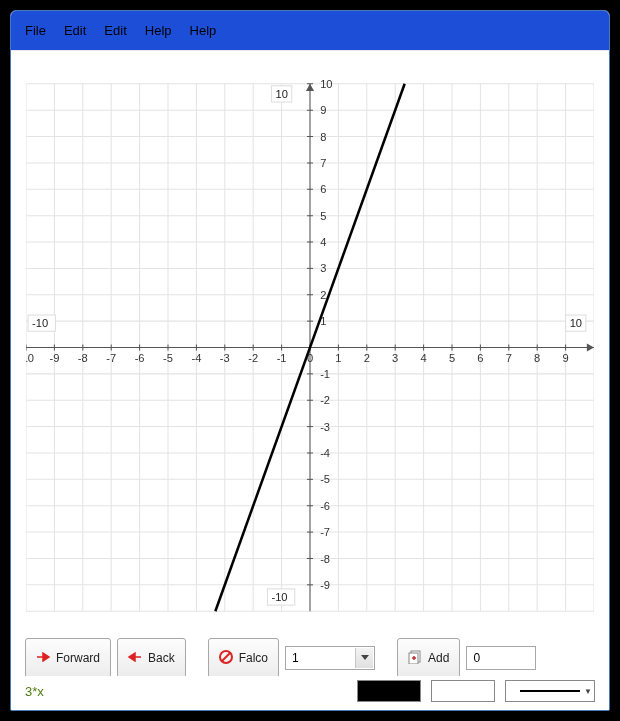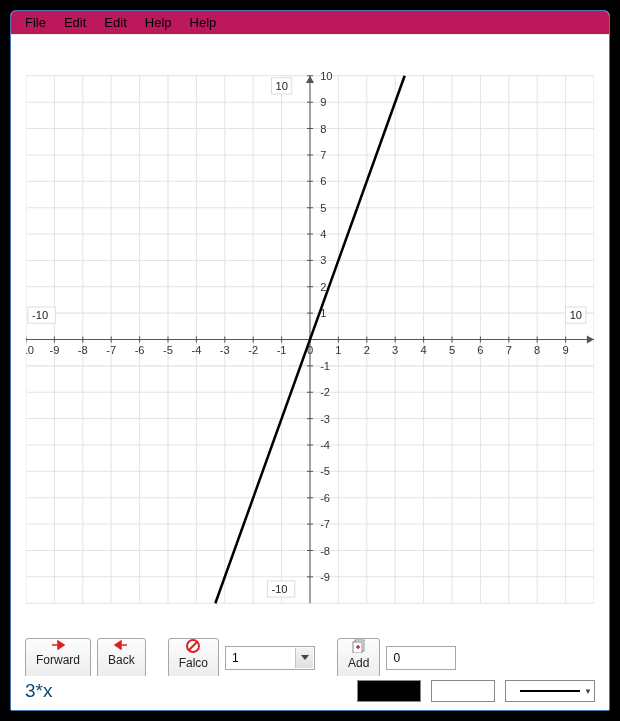--- a/index.html
+++ b/index.html
@@ -44,22 +44,22 @@
     display: flex; align-items: center; justify-content: center;
     box-shadow: inset 0 0 0 1px rgba(255,255,255,0.6);
   }
   .win-btn.close {
     width: 46px;
     background: linear-gradient(to bottom, #f09u, #e36f5c 0%, #d9482e 45%, #c52b0e 46%, #e3624a 100%);
     background: linear-gradient(to bottom, #ea8f7a 0%, #d9482e 45%, #c52b0e 46%, #e06048 100%);
     border-color: #9a3b2a;
   }
   .menubar {
-    height: 24px;
-    background: #be185d;
+    height: 40px;
+    background: #1d4ed8;
     border-bottom: 1px solid #e8e8e8;
     display: flex;
     align-items: center;
     padding: 0 6px;
     gap: 2px;
     font-size: 13px;
   }
   .menu-item { padding: 2px 8px; cursor: default; }
   .plot-area {
     flex: 1;
@@ -77,23 +77,23 @@
     background: #fff;
   }
   .btn {
     height: 40px;
     padding: 0 10px;
     border: 1px solid #a7a7a7;
     border-radius: 3px;
     background: linear-gradient(to bottom, #fdfdfd, #ececec);
     display: flex;
     align-items: center;
+    gap: 6px;
     font-size: 12px;
     color: #222;
-    flex-direction: column;
   }
   .combo {
     height: 24px;
     width: 90px;
     border: 1px solid #a7a7a7;
     background: #fff;
     display: flex;
     align-items: center;
     position: relative;
     padding: 0 6px;
@@ -117,22 +117,22 @@
   .bottombar {
     height: 34px;
     padding: 4px 14px 8px 14px;
     display: flex;
     align-items: center;
     gap: 10px;
     background: #fff;
   }
   .expr {
     flex: 1;
-    font-size: 19px;
-    color: #0c4a6e;
+    font-size: 13px;
+    color: #4d7c0f;
   }
   .swatch {
     width: 64px; height: 22px;
     border: 1px solid #888;
   }
   .swatch.black { background: #000; }
   .swatch.white { background: #fff; }
   .linestyle {
     width: 90px; height: 22px;
     border: 1px solid #888;

